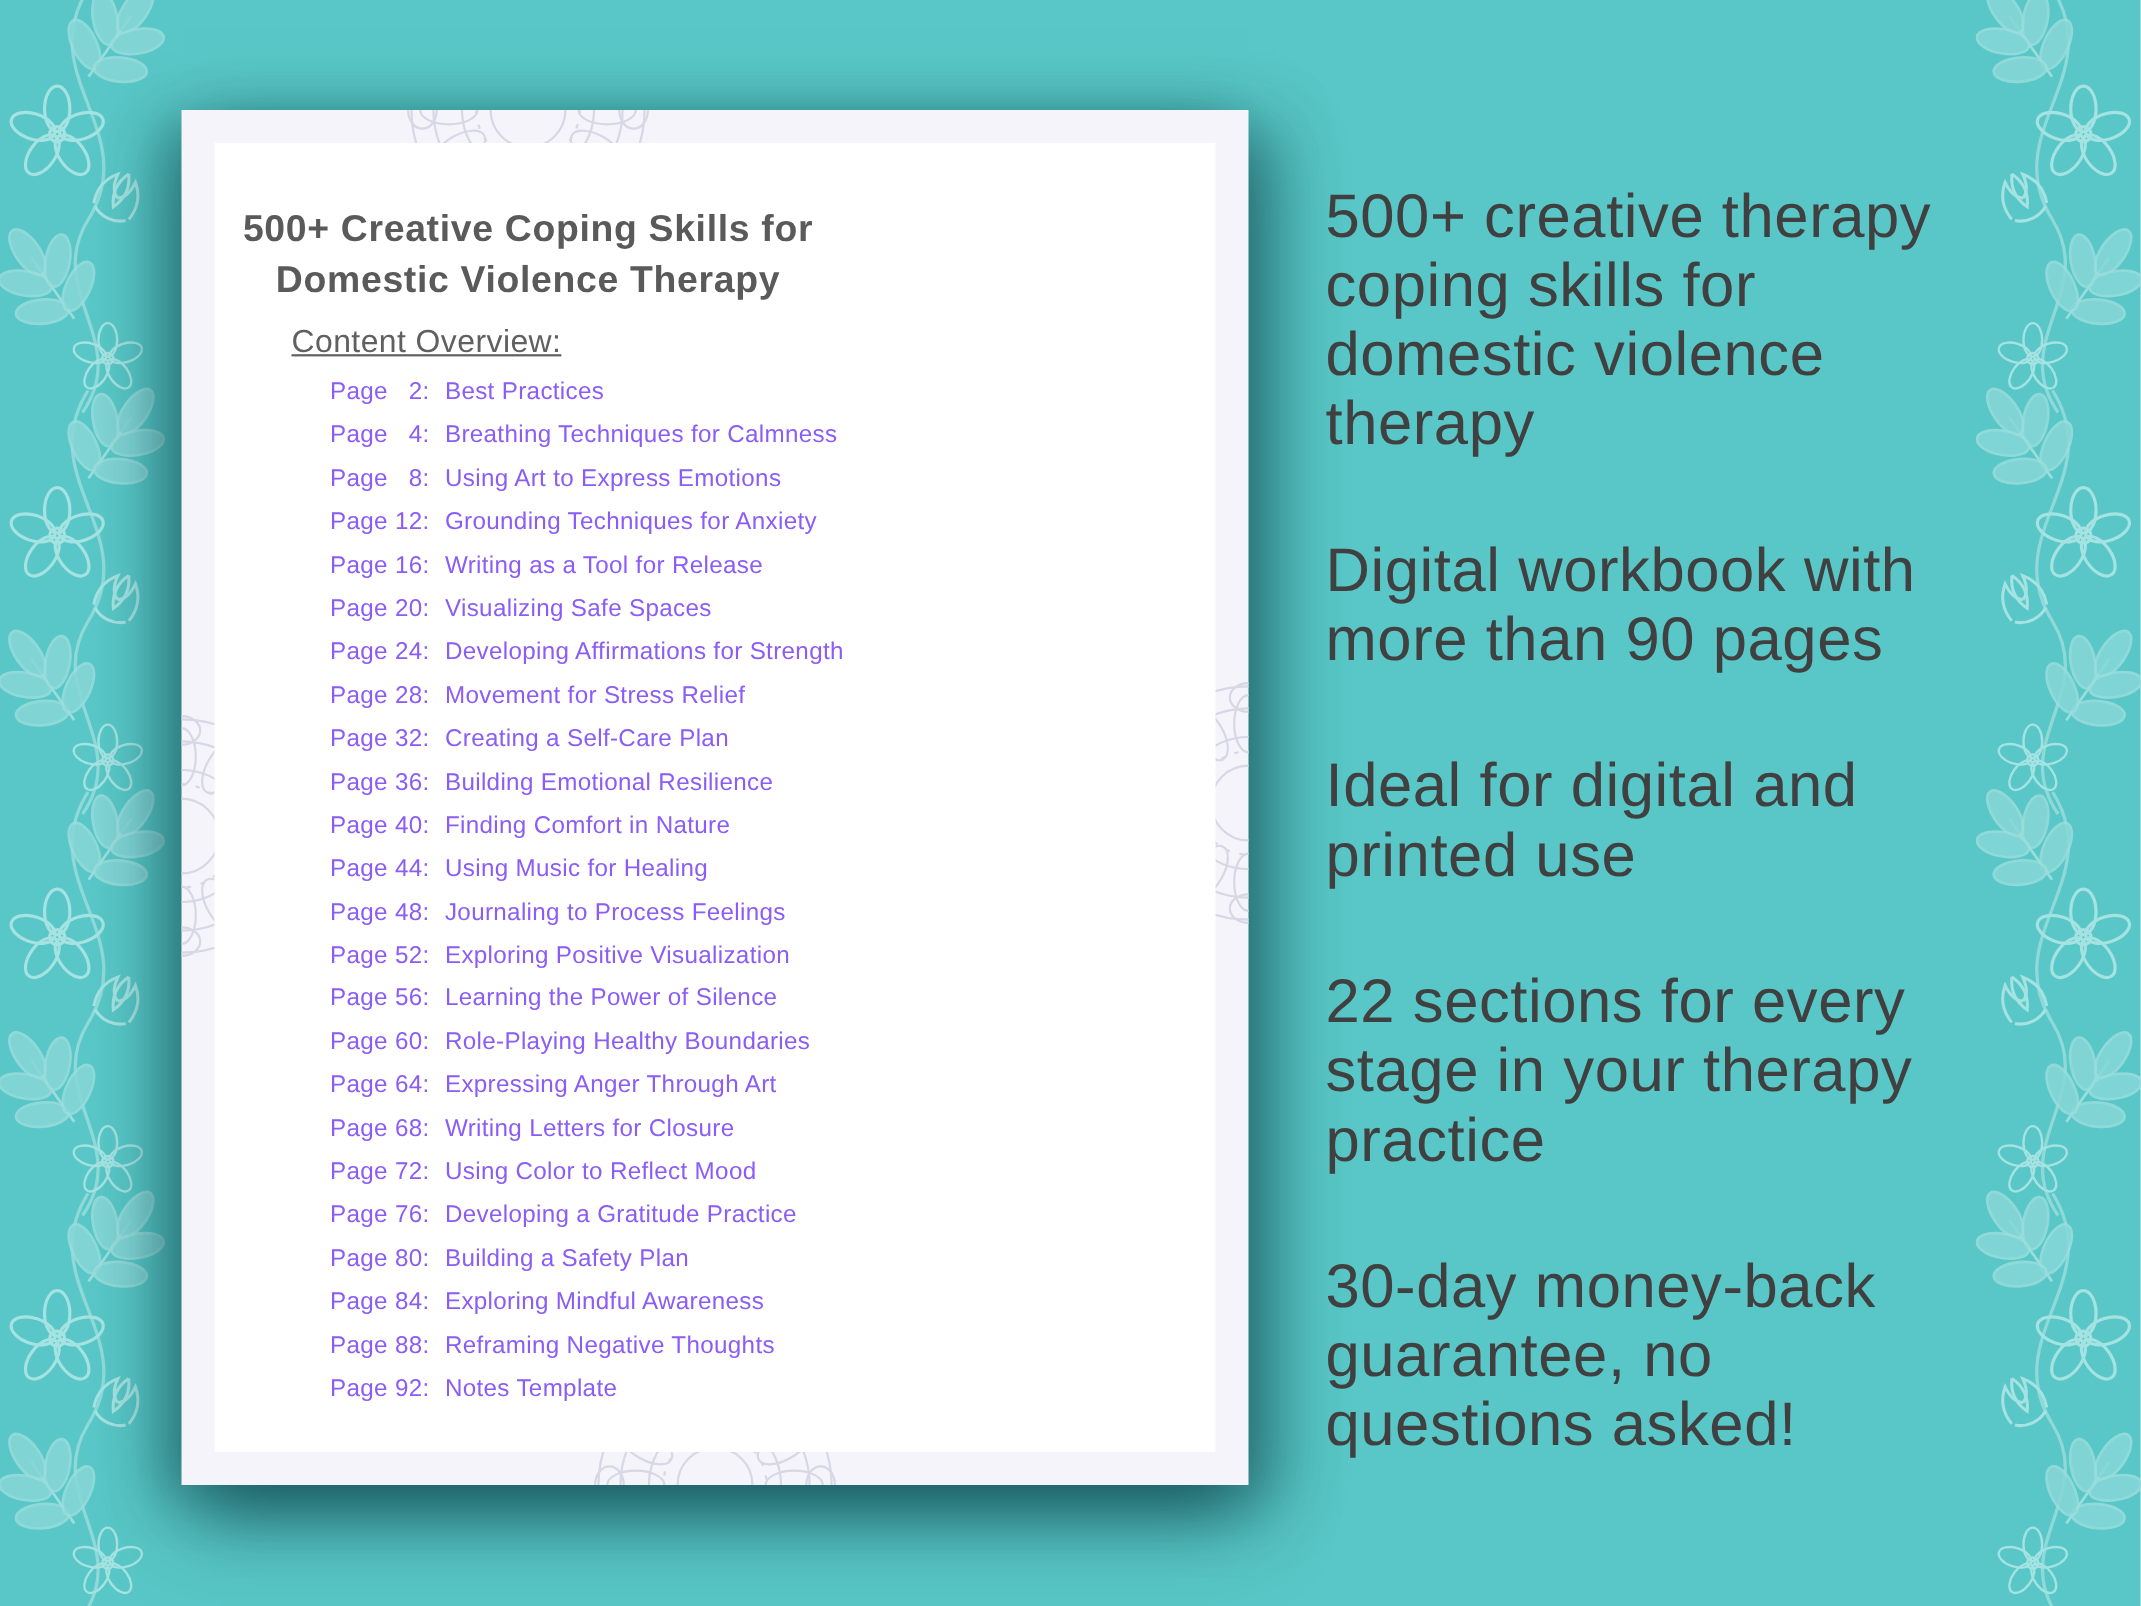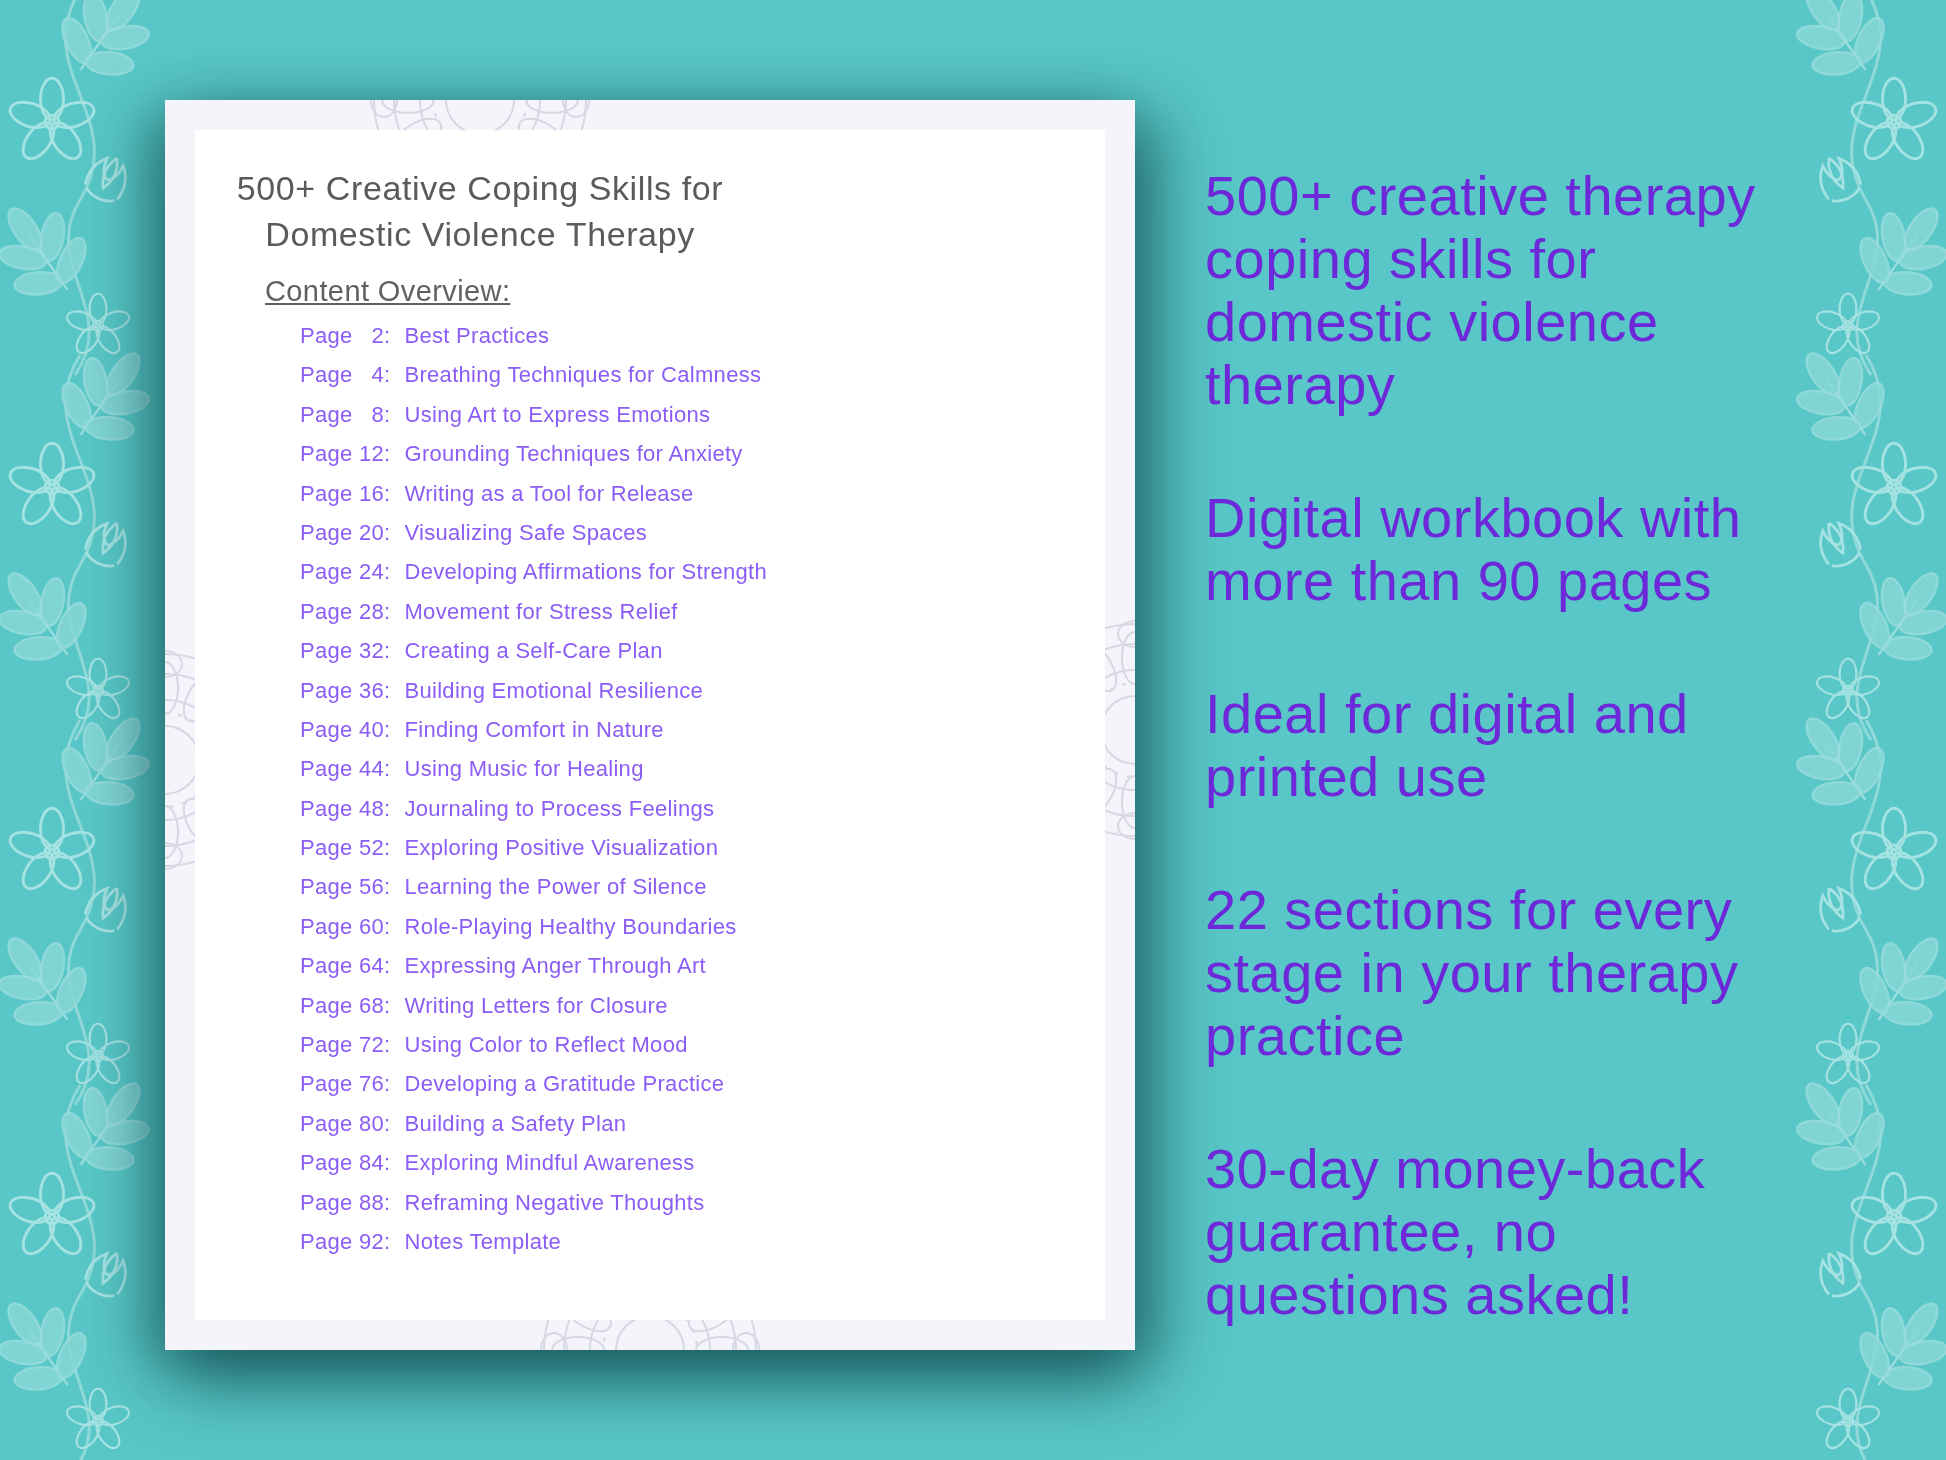--- a/index.html
+++ b/index.html
@@ -19,38 +19,38 @@
     box-shadow: 0 30px 70px rgba(8,58,64,.50),
                 28px 18px 55px rgba(8,58,64,.38),
                 -22px 12px 45px rgba(8,58,64,.30);
   }
   .mandala{position:absolute; stroke:#d7d7e5; fill:none;}
   .doc-white{
     position:absolute; left:30px; top:30px; width:910px; height:1190px;
     background:#ffffff;
   }
   .doc-title{
-    margin-top:35px; margin-left:0; width:570px;
+    margin-top:55px; margin-left:0; width:570px;
     text-align:center; color:#5a5a5a;
-    font-size:34px; line-height:46px; letter-spacing:.6px; font-weight:400;
+    font-size:34px; line-height:46px; letter-spacing:.6px; font-weight:700;
   }
   .overview-label{
     margin-top:18px; margin-left:70px;
     color:#606060; font-size:29px; letter-spacing:.4px;text-decoration:underline;
   }
   .toc{margin-top:17px; padding-left:105px;}
   .toc-row{
     margin-bottom:17.4px; font-size:22px; line-height:22px;
     color:#8b5cf6; letter-spacing:.3px; white-space:nowrap;
   }
   .toc-row .toc-title{margin-left:14px;}
   
   .marketing{
     position:absolute; left:1205px; top:164px; width:660px;
-    color:#6d28d9; font-size:56px; line-height:63px; letter-spacing:.5px;
+    color:#404040; font-size:56px; line-height:63px; letter-spacing:.5px;
   }
   .m-block{margin-bottom:70px;}
 </style>
 </head>
 <body>
 
 <div class="canvas">
 
   <svg width="0" height="0" style="position:absolute" aria-hidden="true">
     <defs>

